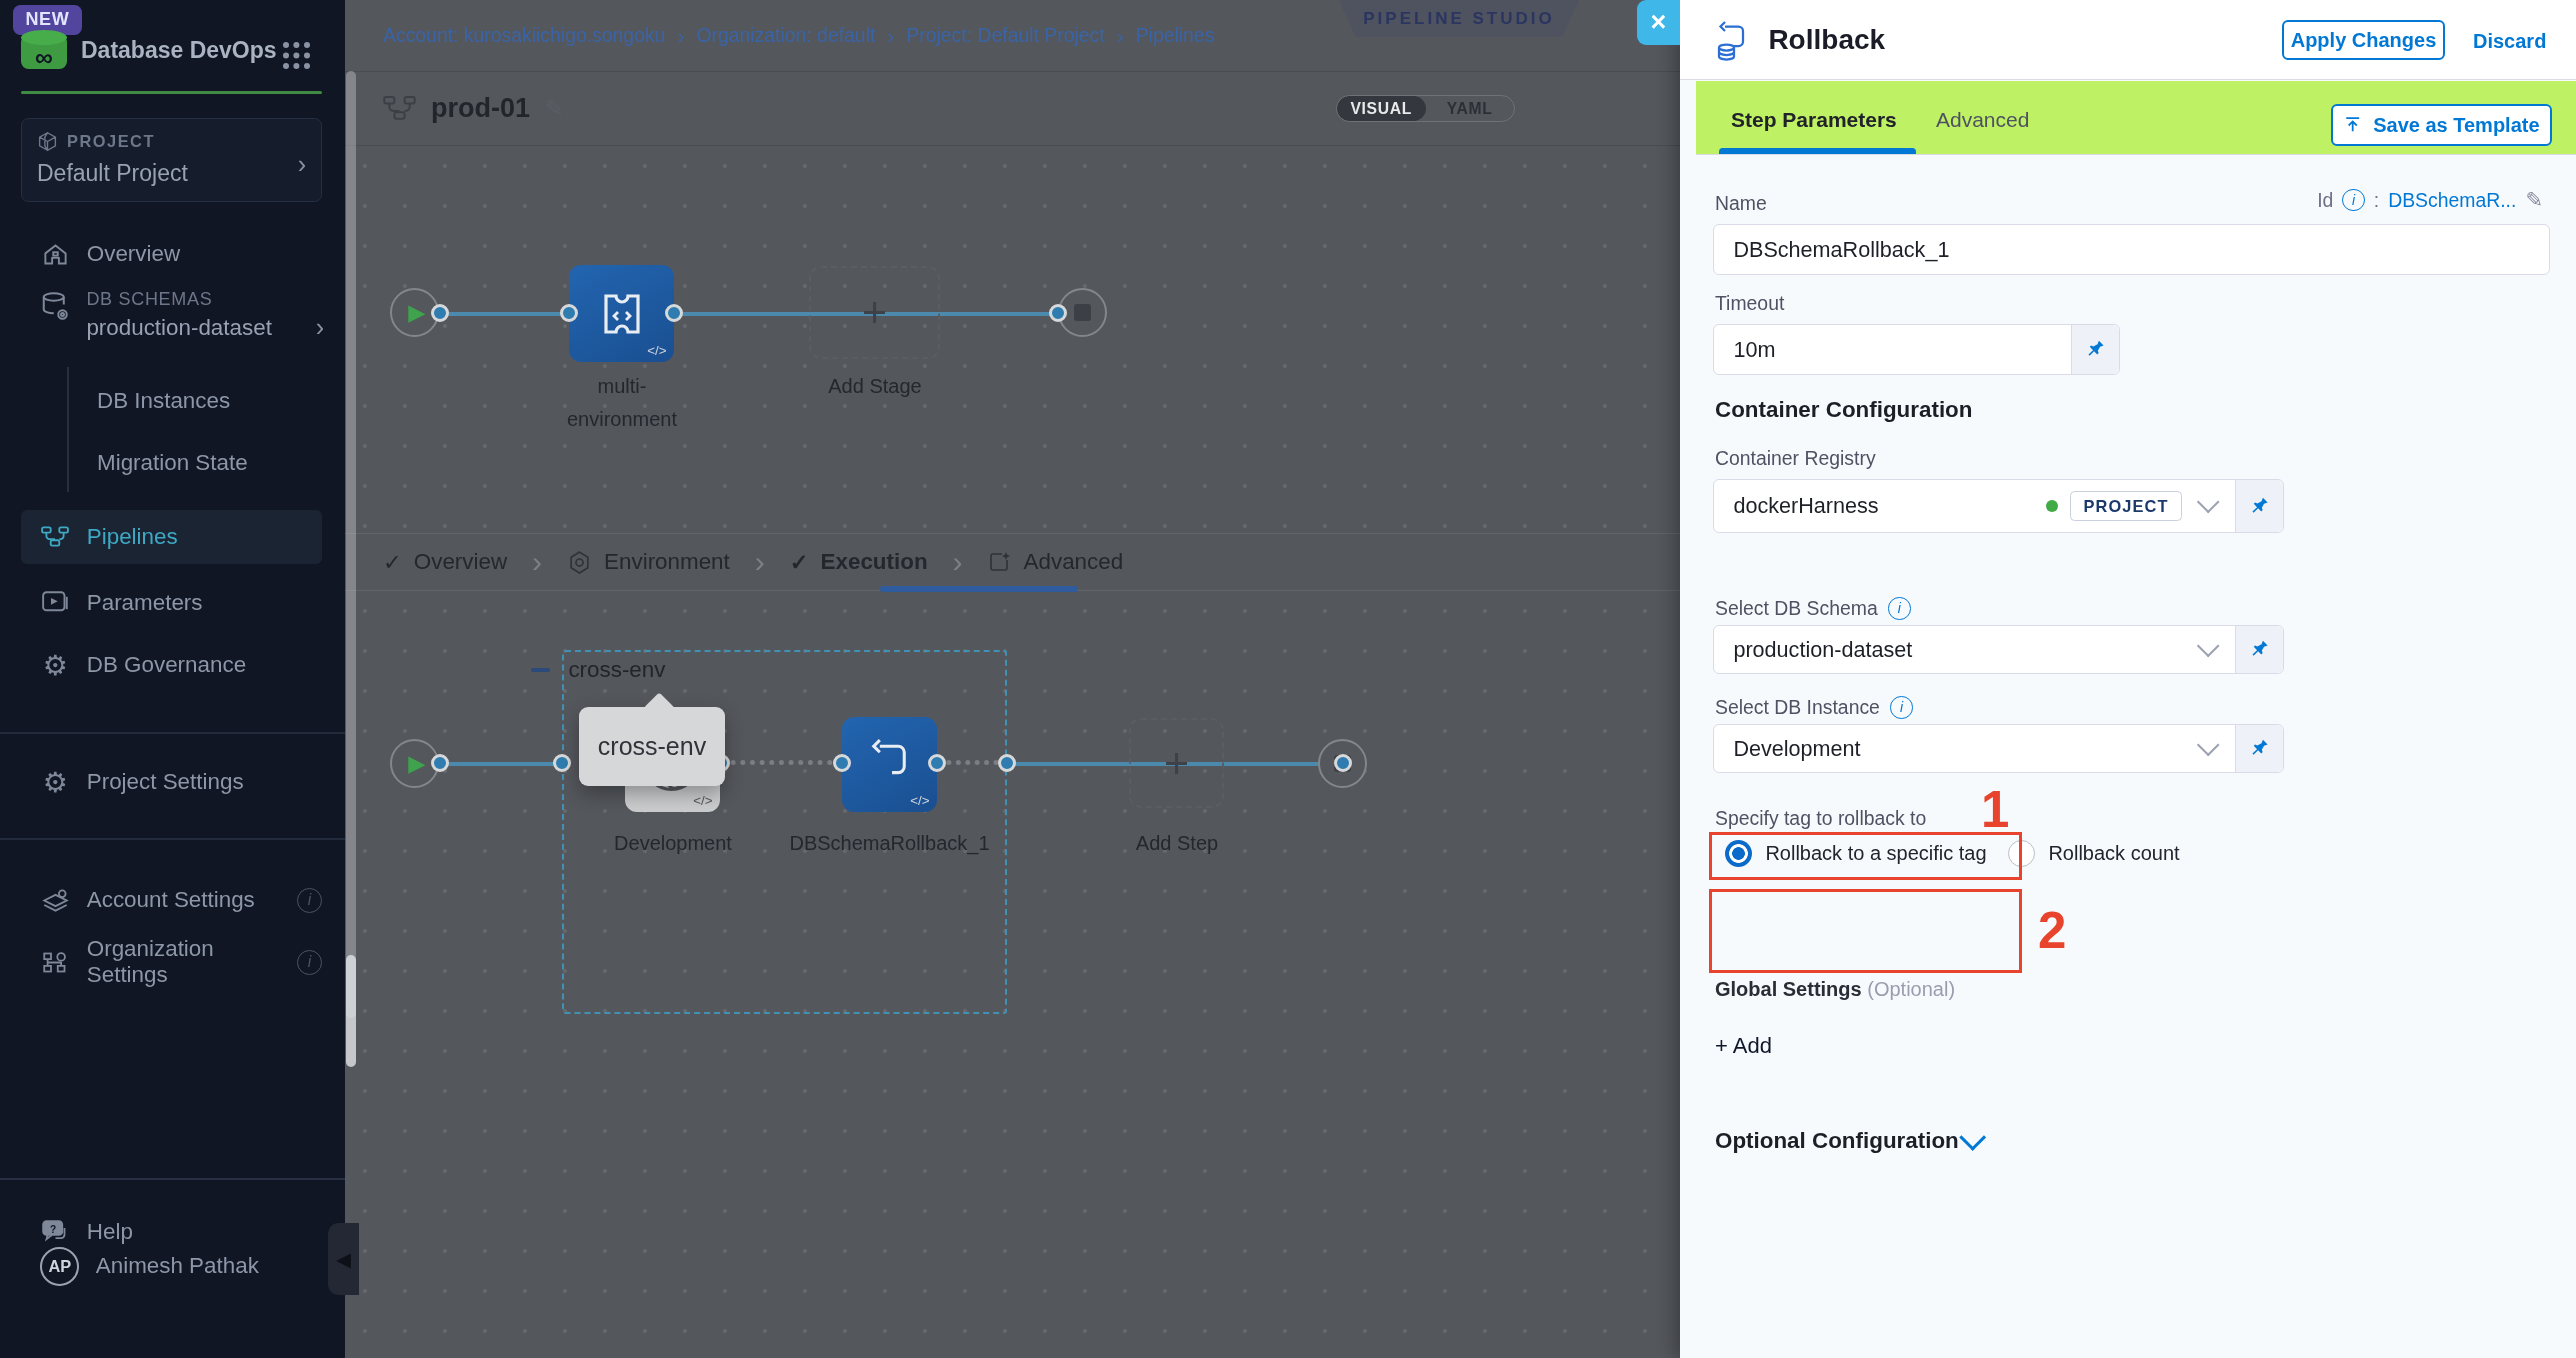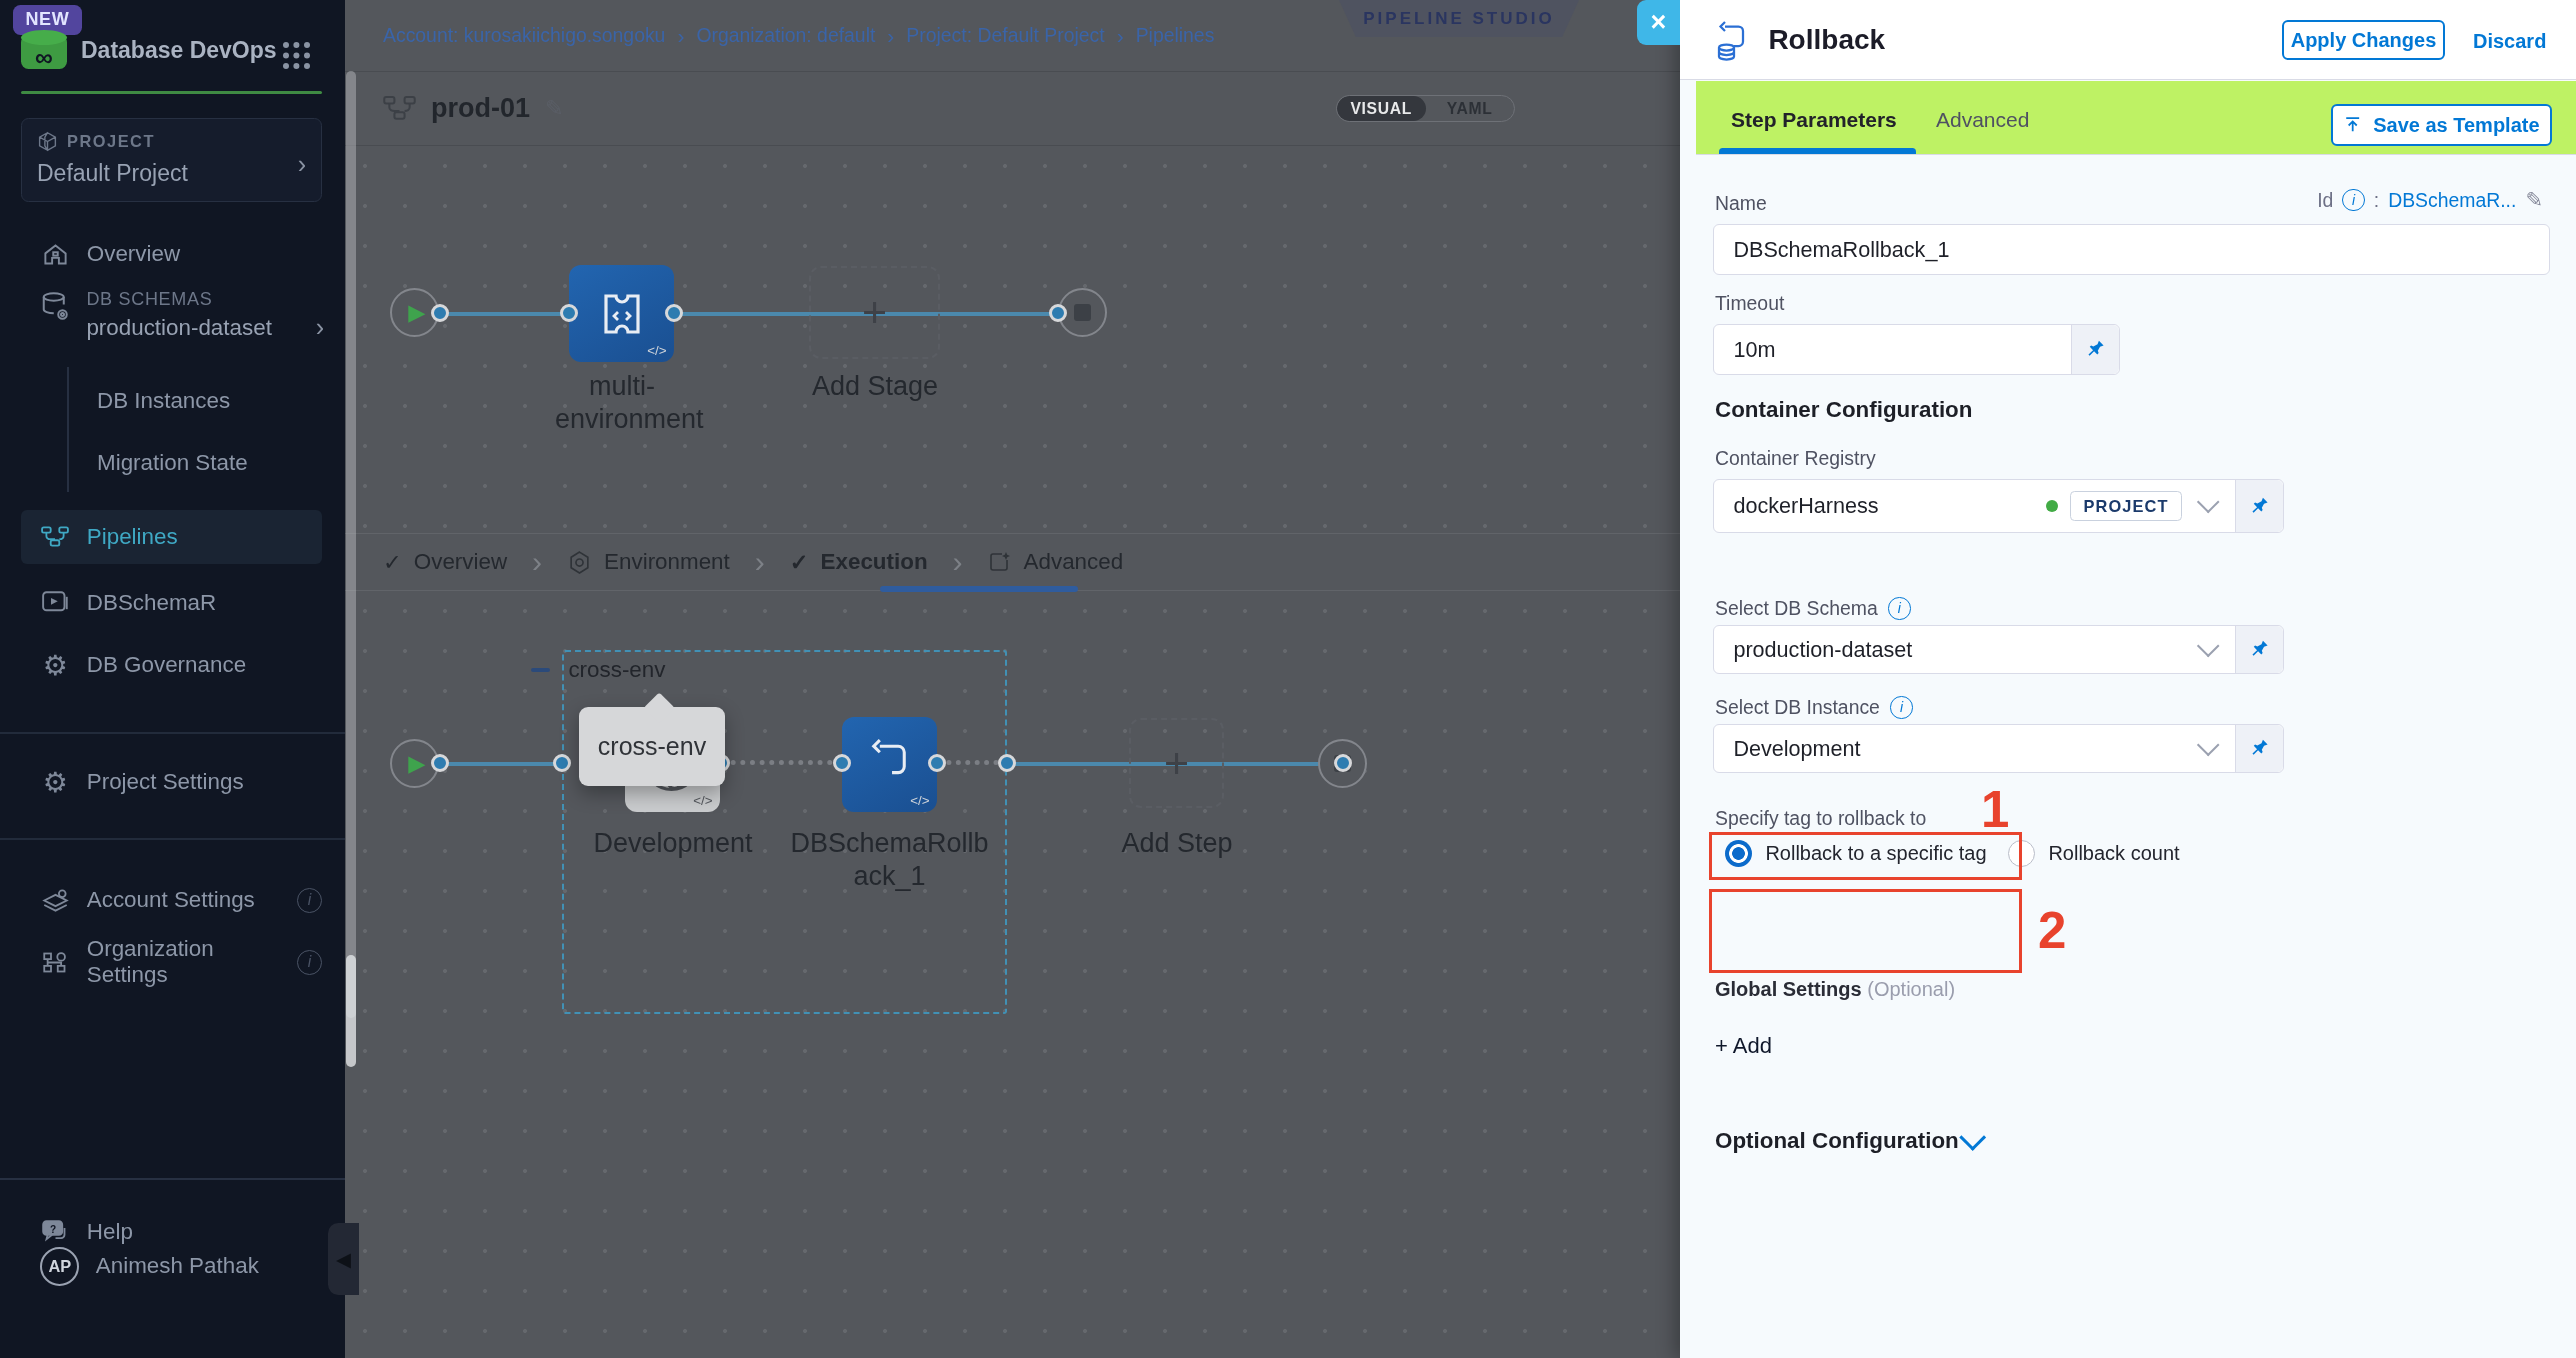--- a/index.html
+++ b/index.html
@@ -82,21 +82,21 @@
   .stop-sq { width:16.4px; height:16.4px; background:#3c4046; border-radius:3px; }
   .blue-node { position:absolute; background:linear-gradient(150deg,#2265b0,#1a4f91); border-radius:12px;
                display:flex; align-items:center; justify-content:center; z-index:2; }
   .blue-node .code-mark, .white-node .code-mark { position:absolute; right:7.5px; bottom:4.5px; font-size:13.4px; color:#cfd4da; }
   .white-node { position:absolute; background:#caccce; border-radius:12px; z-index:1;
                 display:flex; align-items:center; justify-content:center; }
   .white-node .code-mark { color:#55585e; }
   .dash-node { position:absolute; border:2.2px dashed #5a5d63; border-radius:12px; display:flex;
                align-items:center; justify-content:center; z-index:2; color:#3e4147; }
   .dash-node .plus { font-size:43px; font-weight:200; }
-  .node-label { position:absolute; text-align:center; font-size:27px; color:#24282e; z-index:2; line-height:33px; }
+  .node-label { position:absolute; text-align:center; font-size:20px; color:#24282e; z-index:2; line-height:33px; }
   .group-box { position:absolute; border:2.2px dashed #4191b5; border-radius:3px; z-index:1; }
   .group-label { position:absolute; display:flex; align-items:center; gap:18px; font-size:22.4px; color:#22252b; }
   .group-label .dash { width:19.4px; height:4.5px; background:#2b4a7a; border-radius:2.2px; }
   .tooltip { position:absolute; background:#d6d7d9; border-radius:9px; z-index:4;
              box-shadow:0 7.5px 19.4px rgba(0,0,0,.3); display:flex; align-items:center; justify-content:center;
              font-size:25px; color:#303338; }
   .tooltip::before { content:""; position:absolute; top:-10.4px; left:69px; width:22.4px; height:22.4px;
                      background:#d6d7d9; transform:rotate(45deg); border-radius:3px; }
   .globe { position:absolute; width:55px; height:55px; border:3.7px solid #55585e; border-radius:50%; }
   .globe::before { content:""; position:absolute; left:13.4px; top:-3.7px; width:21px; height:48px;
@@ -226,21 +226,21 @@
     </div>
 
     <div class="nav-item" style="top:576px;">
       <span class="ic">
         <svg width="27" height="24" viewBox="0 0 24 21" fill="none" stroke="#7e8899" stroke-width="1.7">
           <rect x="1" y="1" width="19" height="16" rx="3"></rect>
             <path d="M8 6l6 3-6 3z" fill="#7e8899" stroke="none"></path>
           <path d="M22 5v11"></path>
           </svg>
         </span>
-      <span>DBSchemaR</span>
+      <span>Parameters</span>
     </div>
 
     <div class="nav-item" style="top:638px;">
       <span class="ic" style="font-size:28px;color:#7e8899;">⚙</span>
       <span>DB Governance</span>
     </div>
 
     <div class="side-rule" style="top:732px;"></div>
 
     <div class="nav-item" style="top:755px;">

